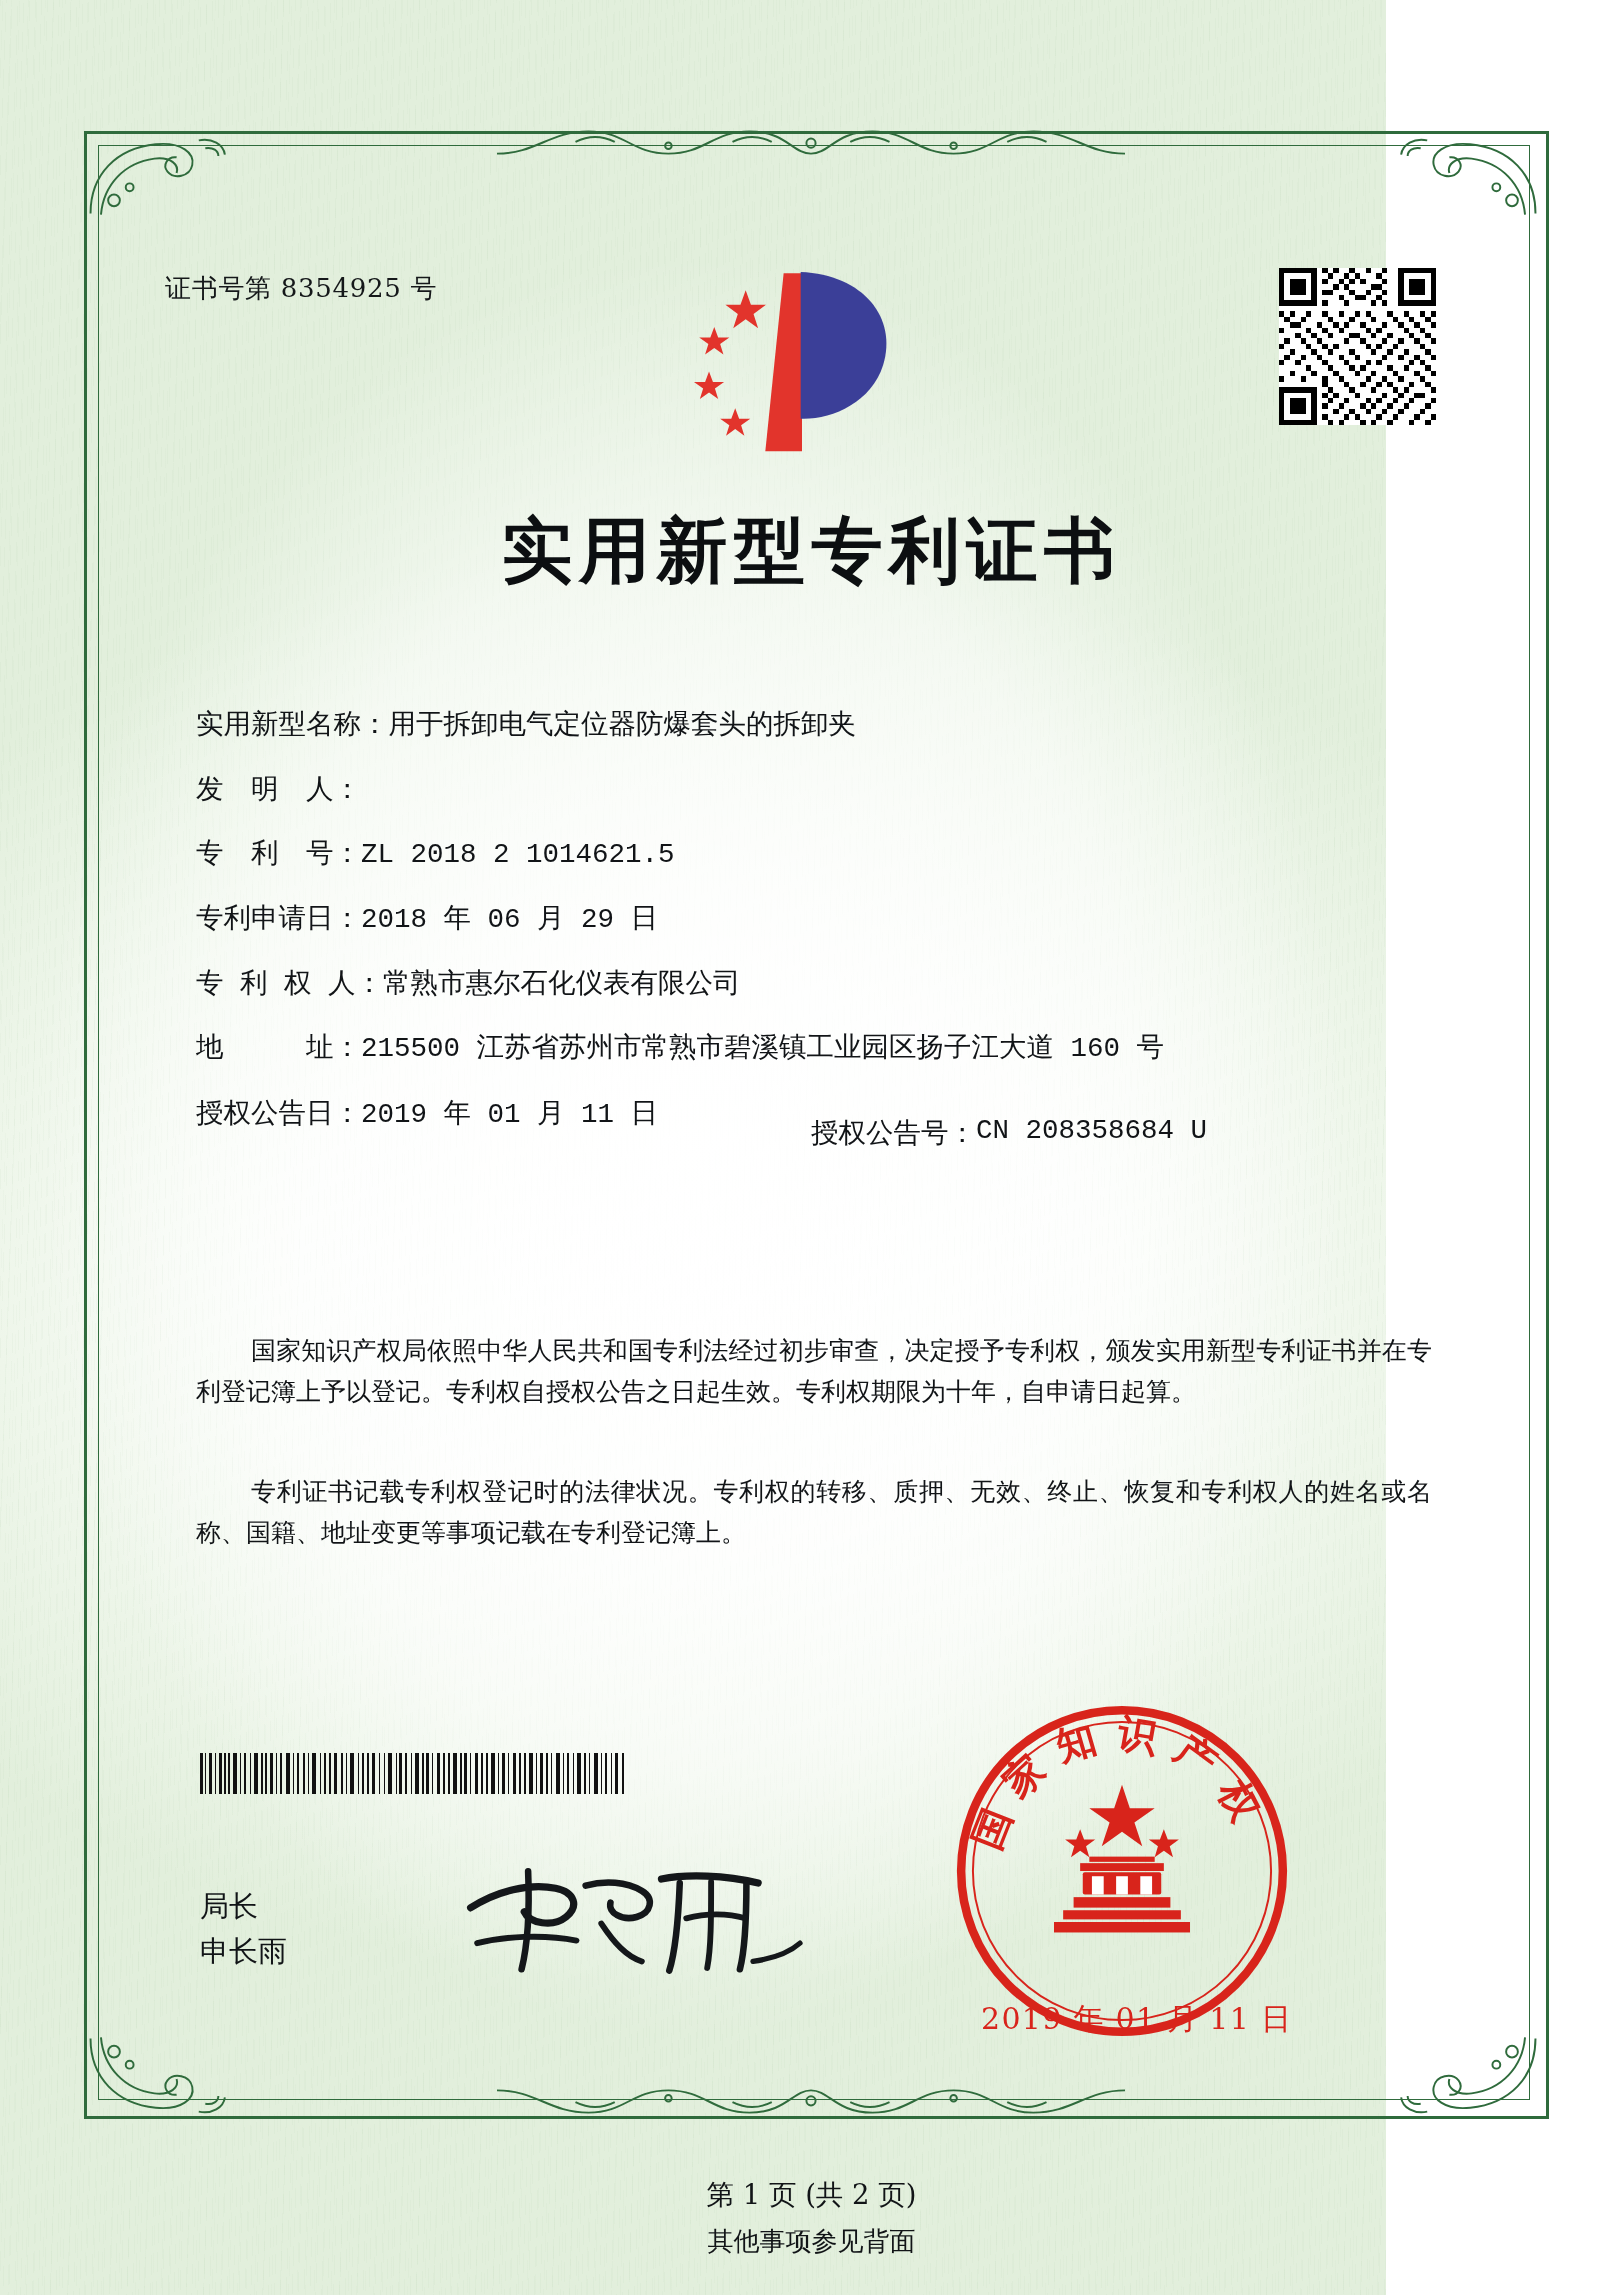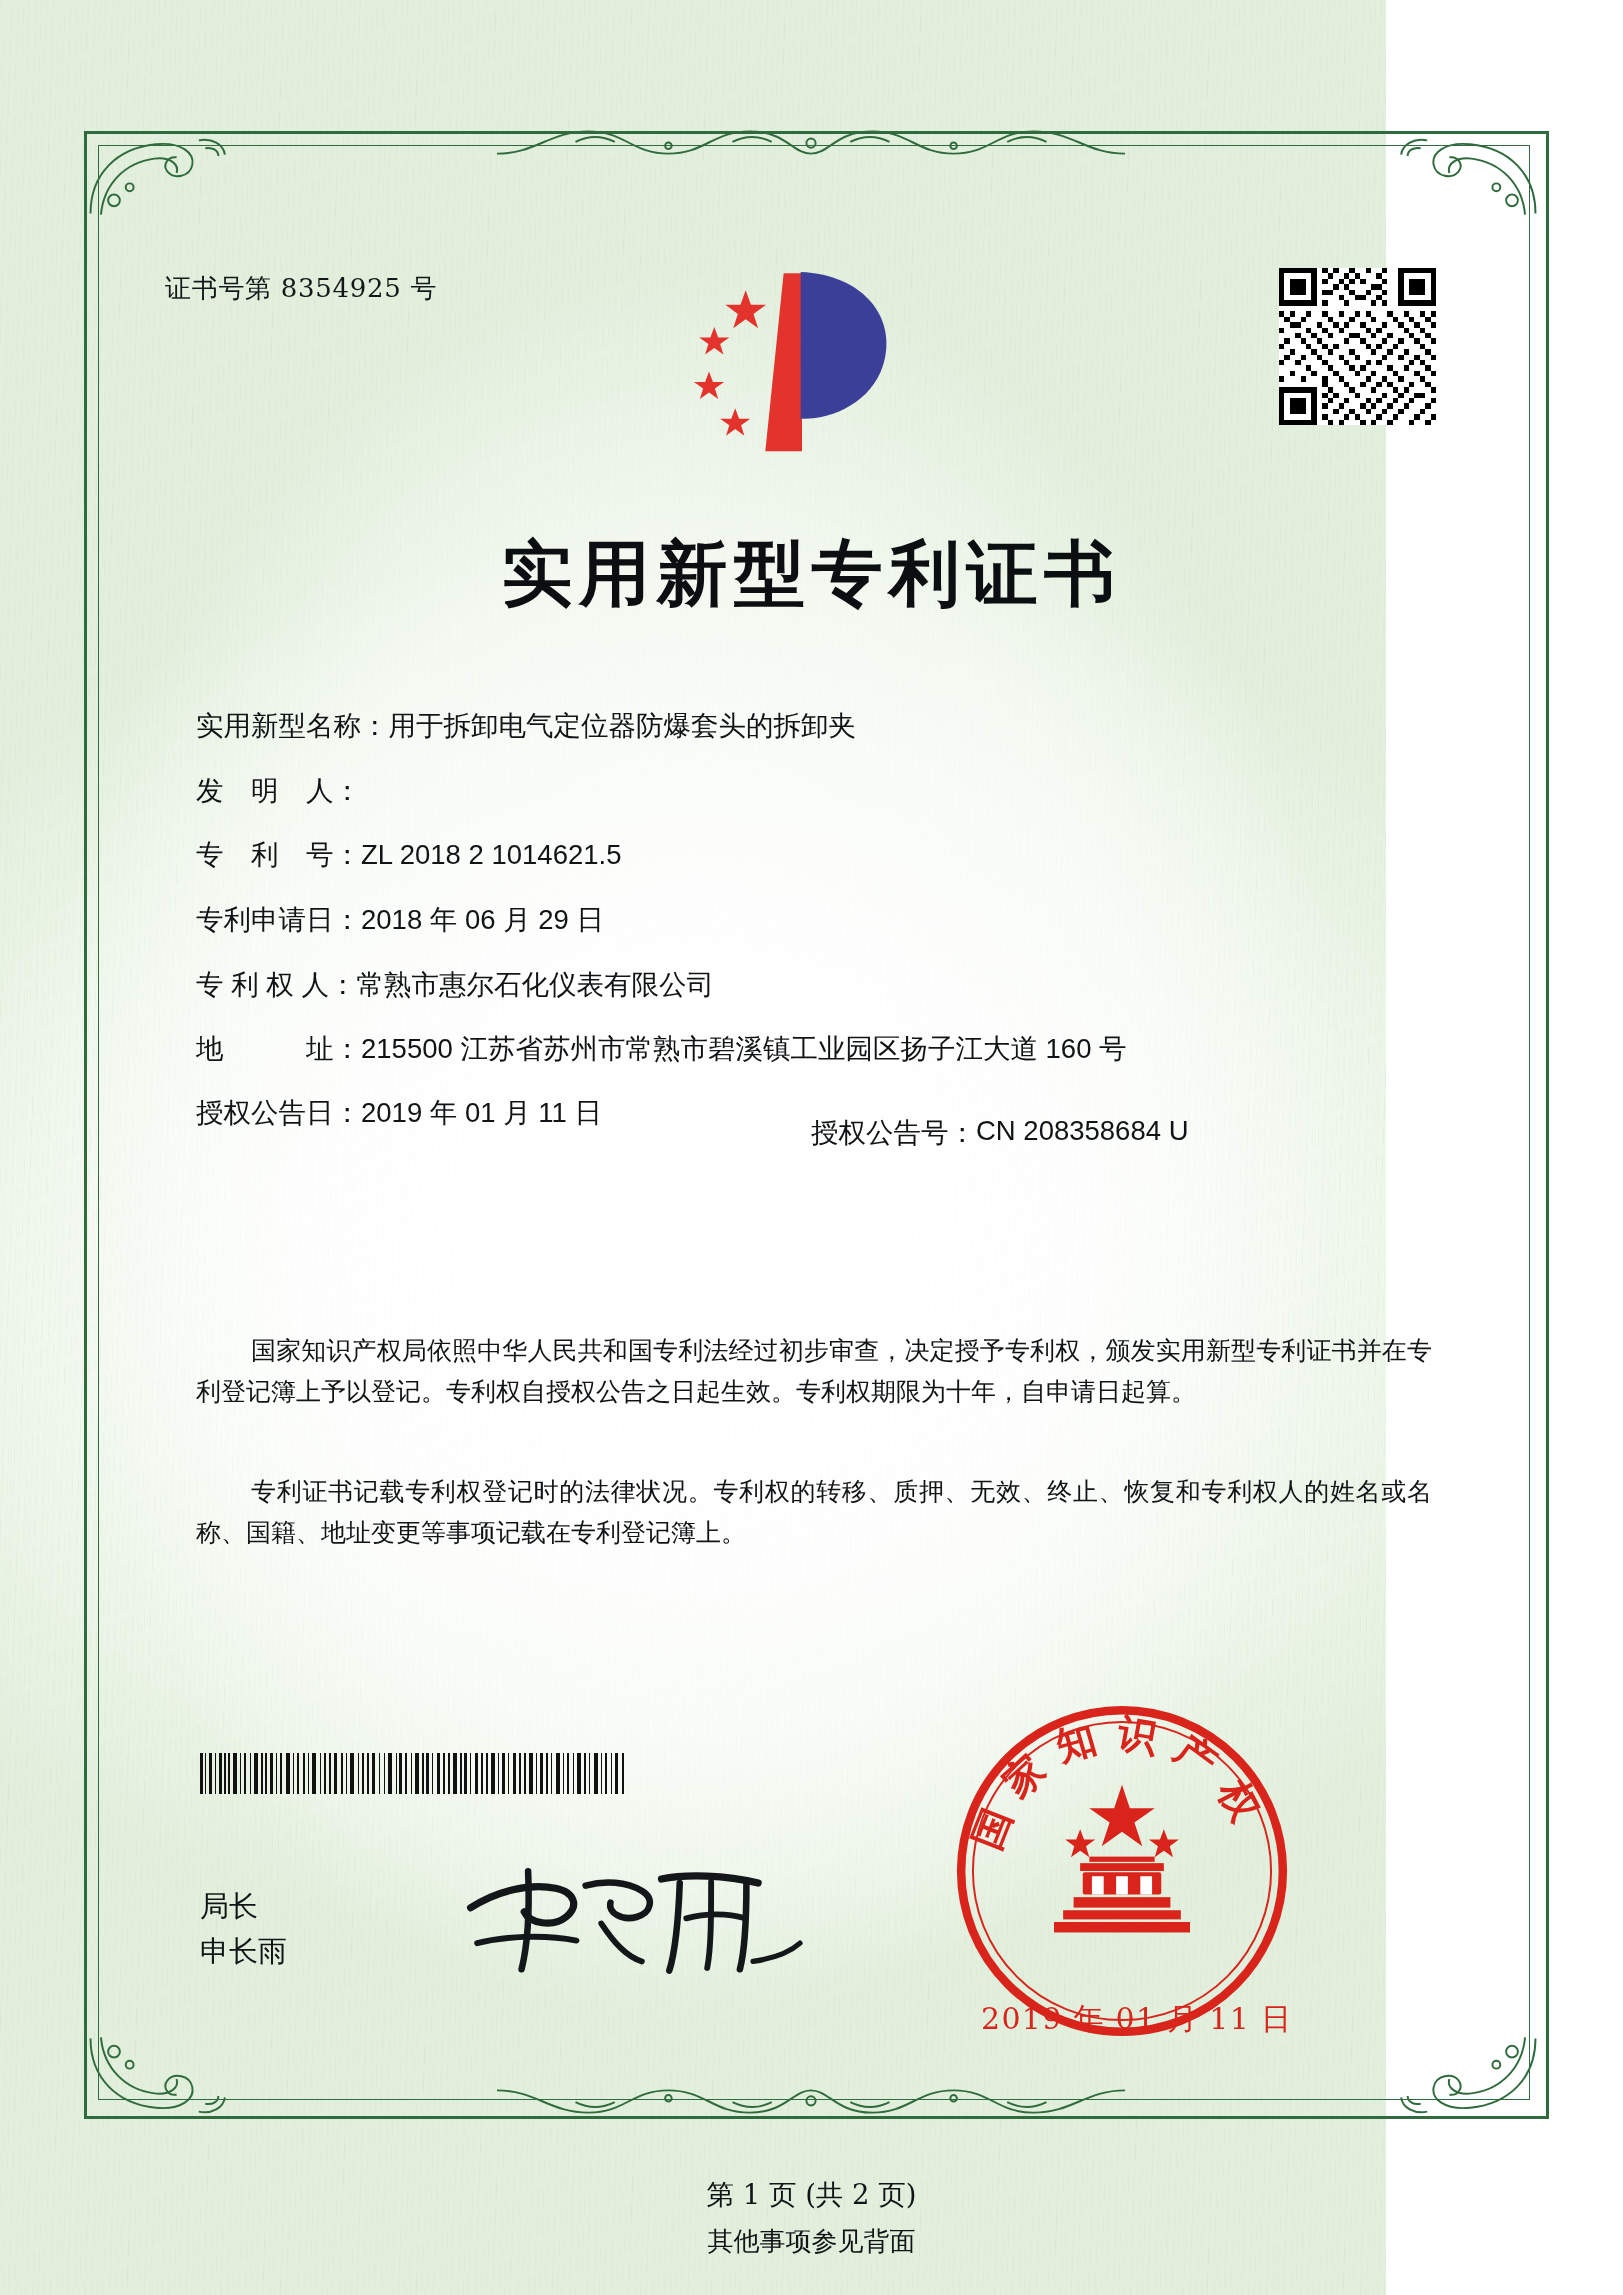--- a/index.html
+++ b/index.html
@@ -121,30 +121,29 @@
   .title {
     position: absolute;
     left: 0; top: 504px;
     width: 1623px;
     text-align: center;
     font-family: "DejaVu Serif", serif;
     font-weight: bold;
     font-size: 71px;
     letter-spacing: 6.5px;
     color: #0c0f11;
-    margin-top: 23px;
   }
 
   
   .fields {
     position: absolute;
     left: 196px;
     top: 707px;
     width: 1243px;
-    font-family: Liberation Sans, sans-serif;
+    font-family: Liberation Mono, monospace;
     font-size: 27.5px;
     color: #111417;
   }
   .field {
     display: flex;
     align-items: flex-start;
     margin-bottom: 27.5px;
     line-height: 1.35;
   }
   .f-label {

